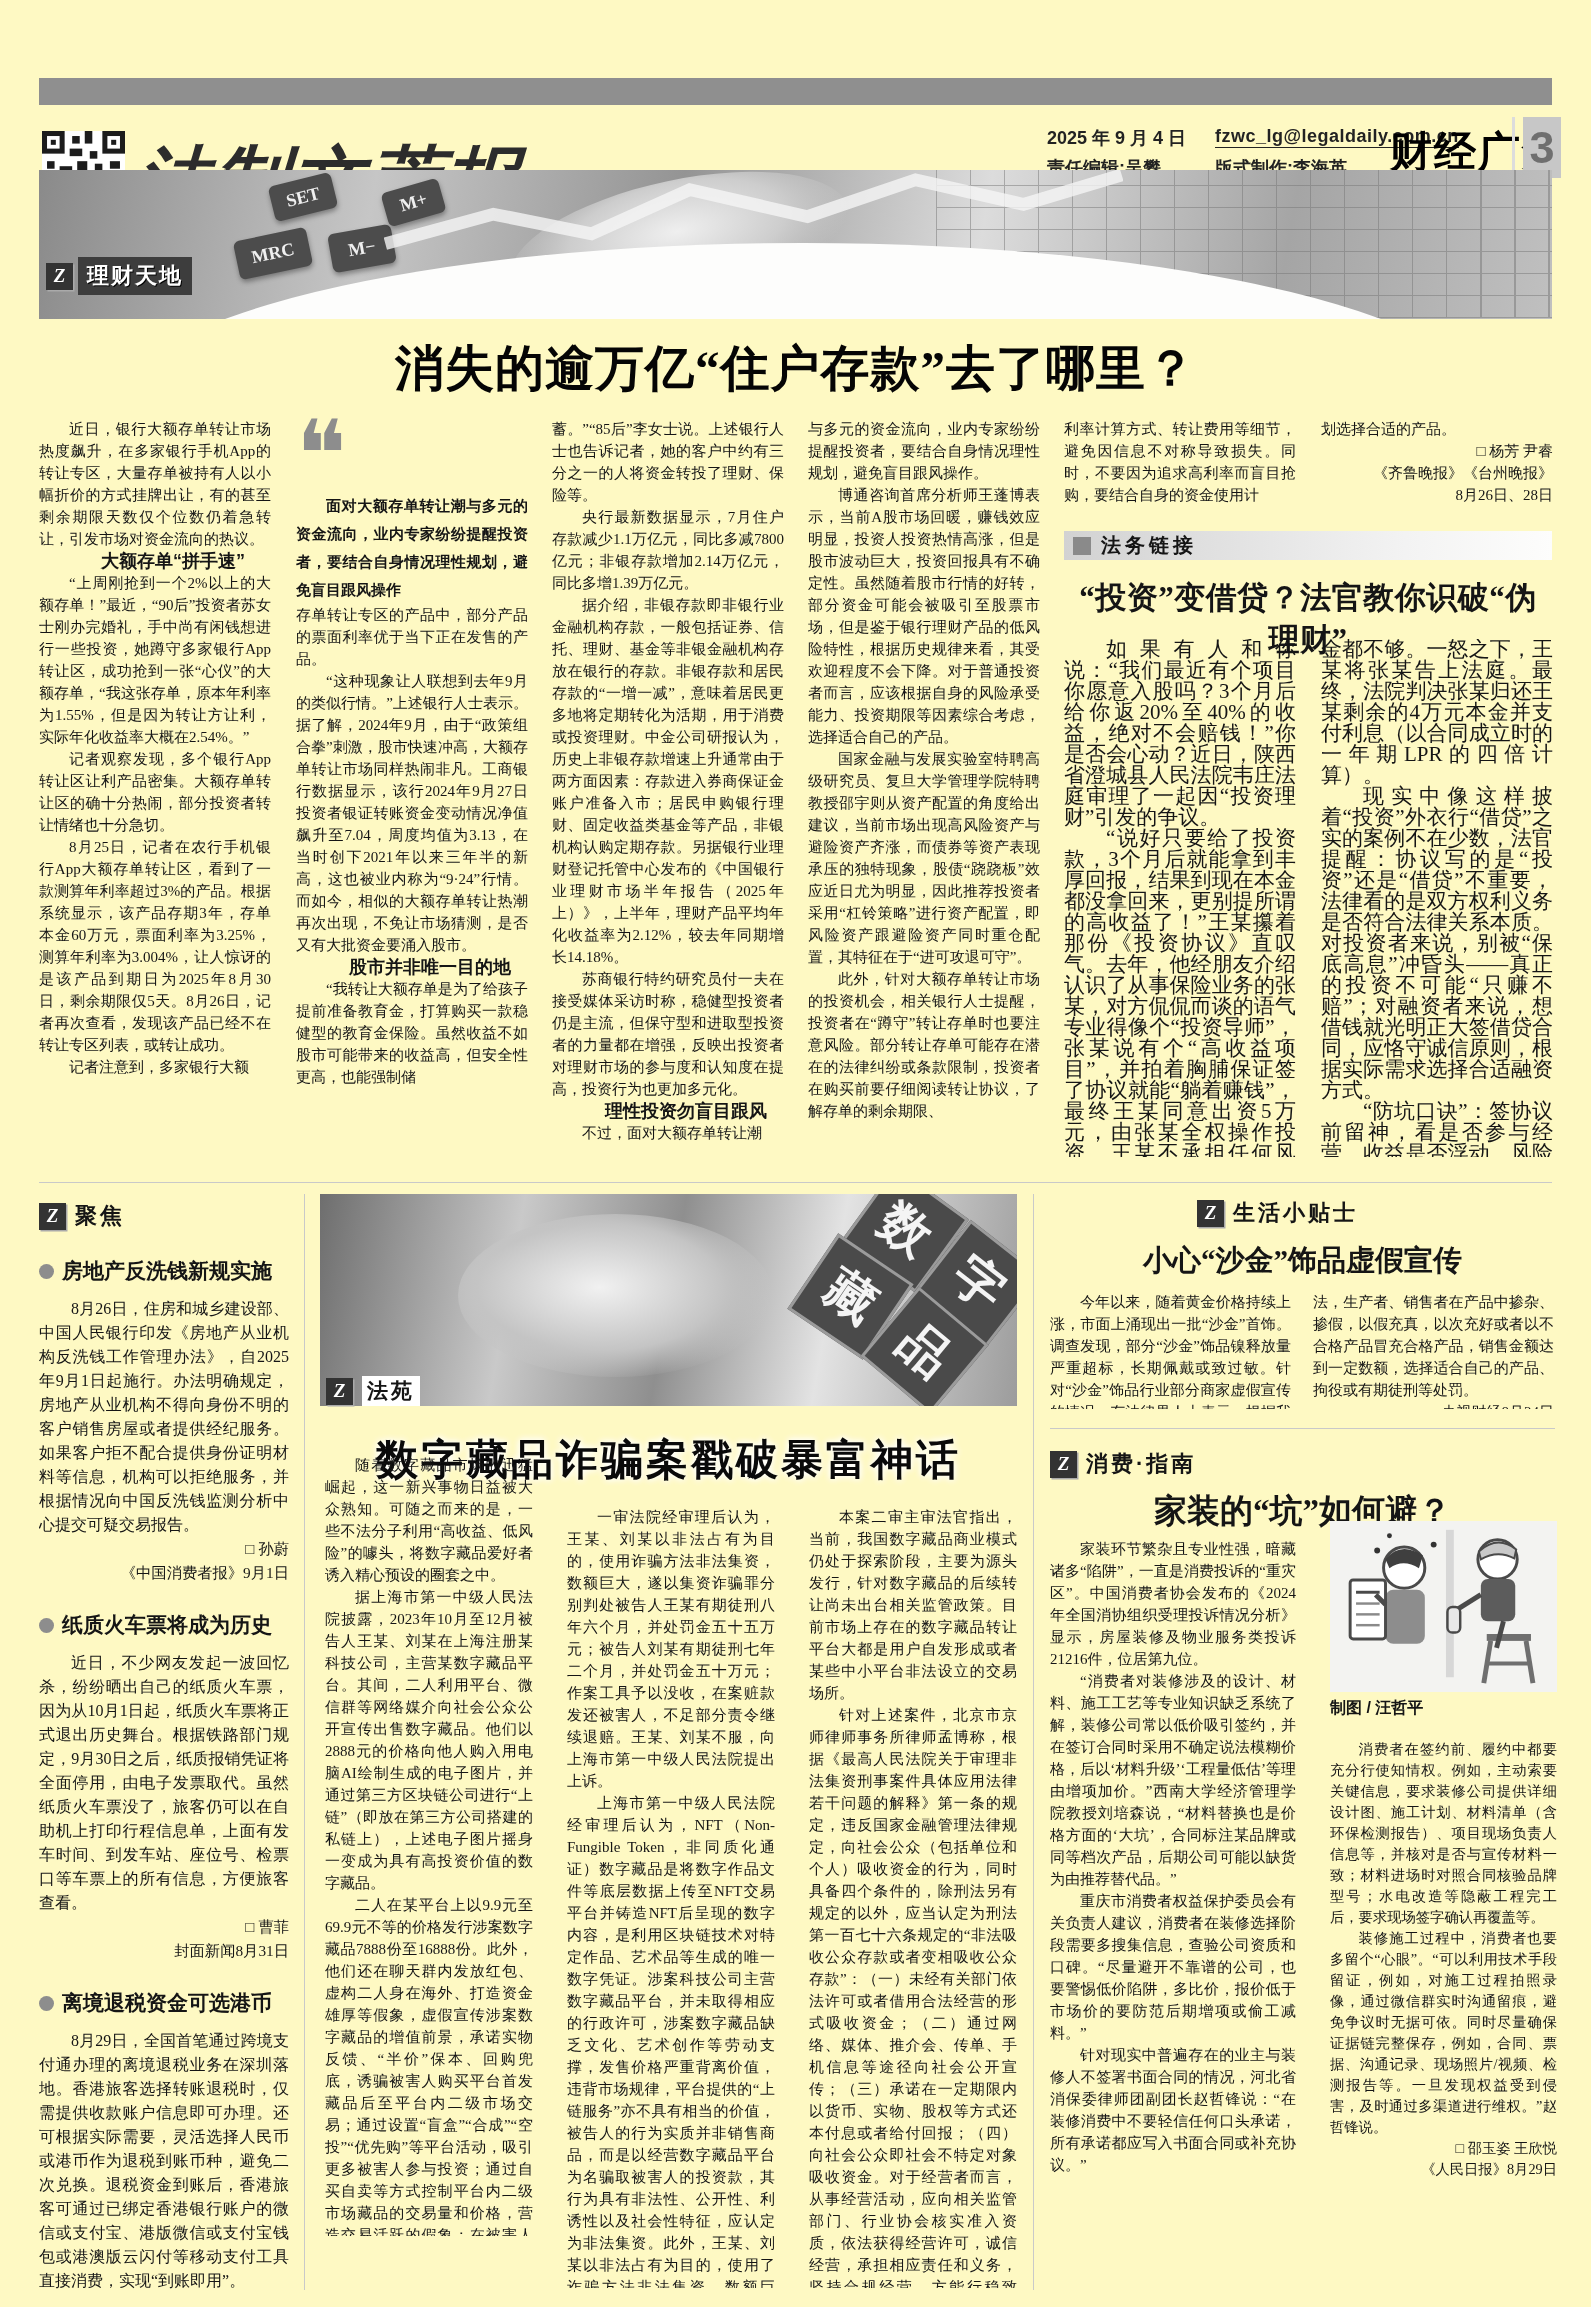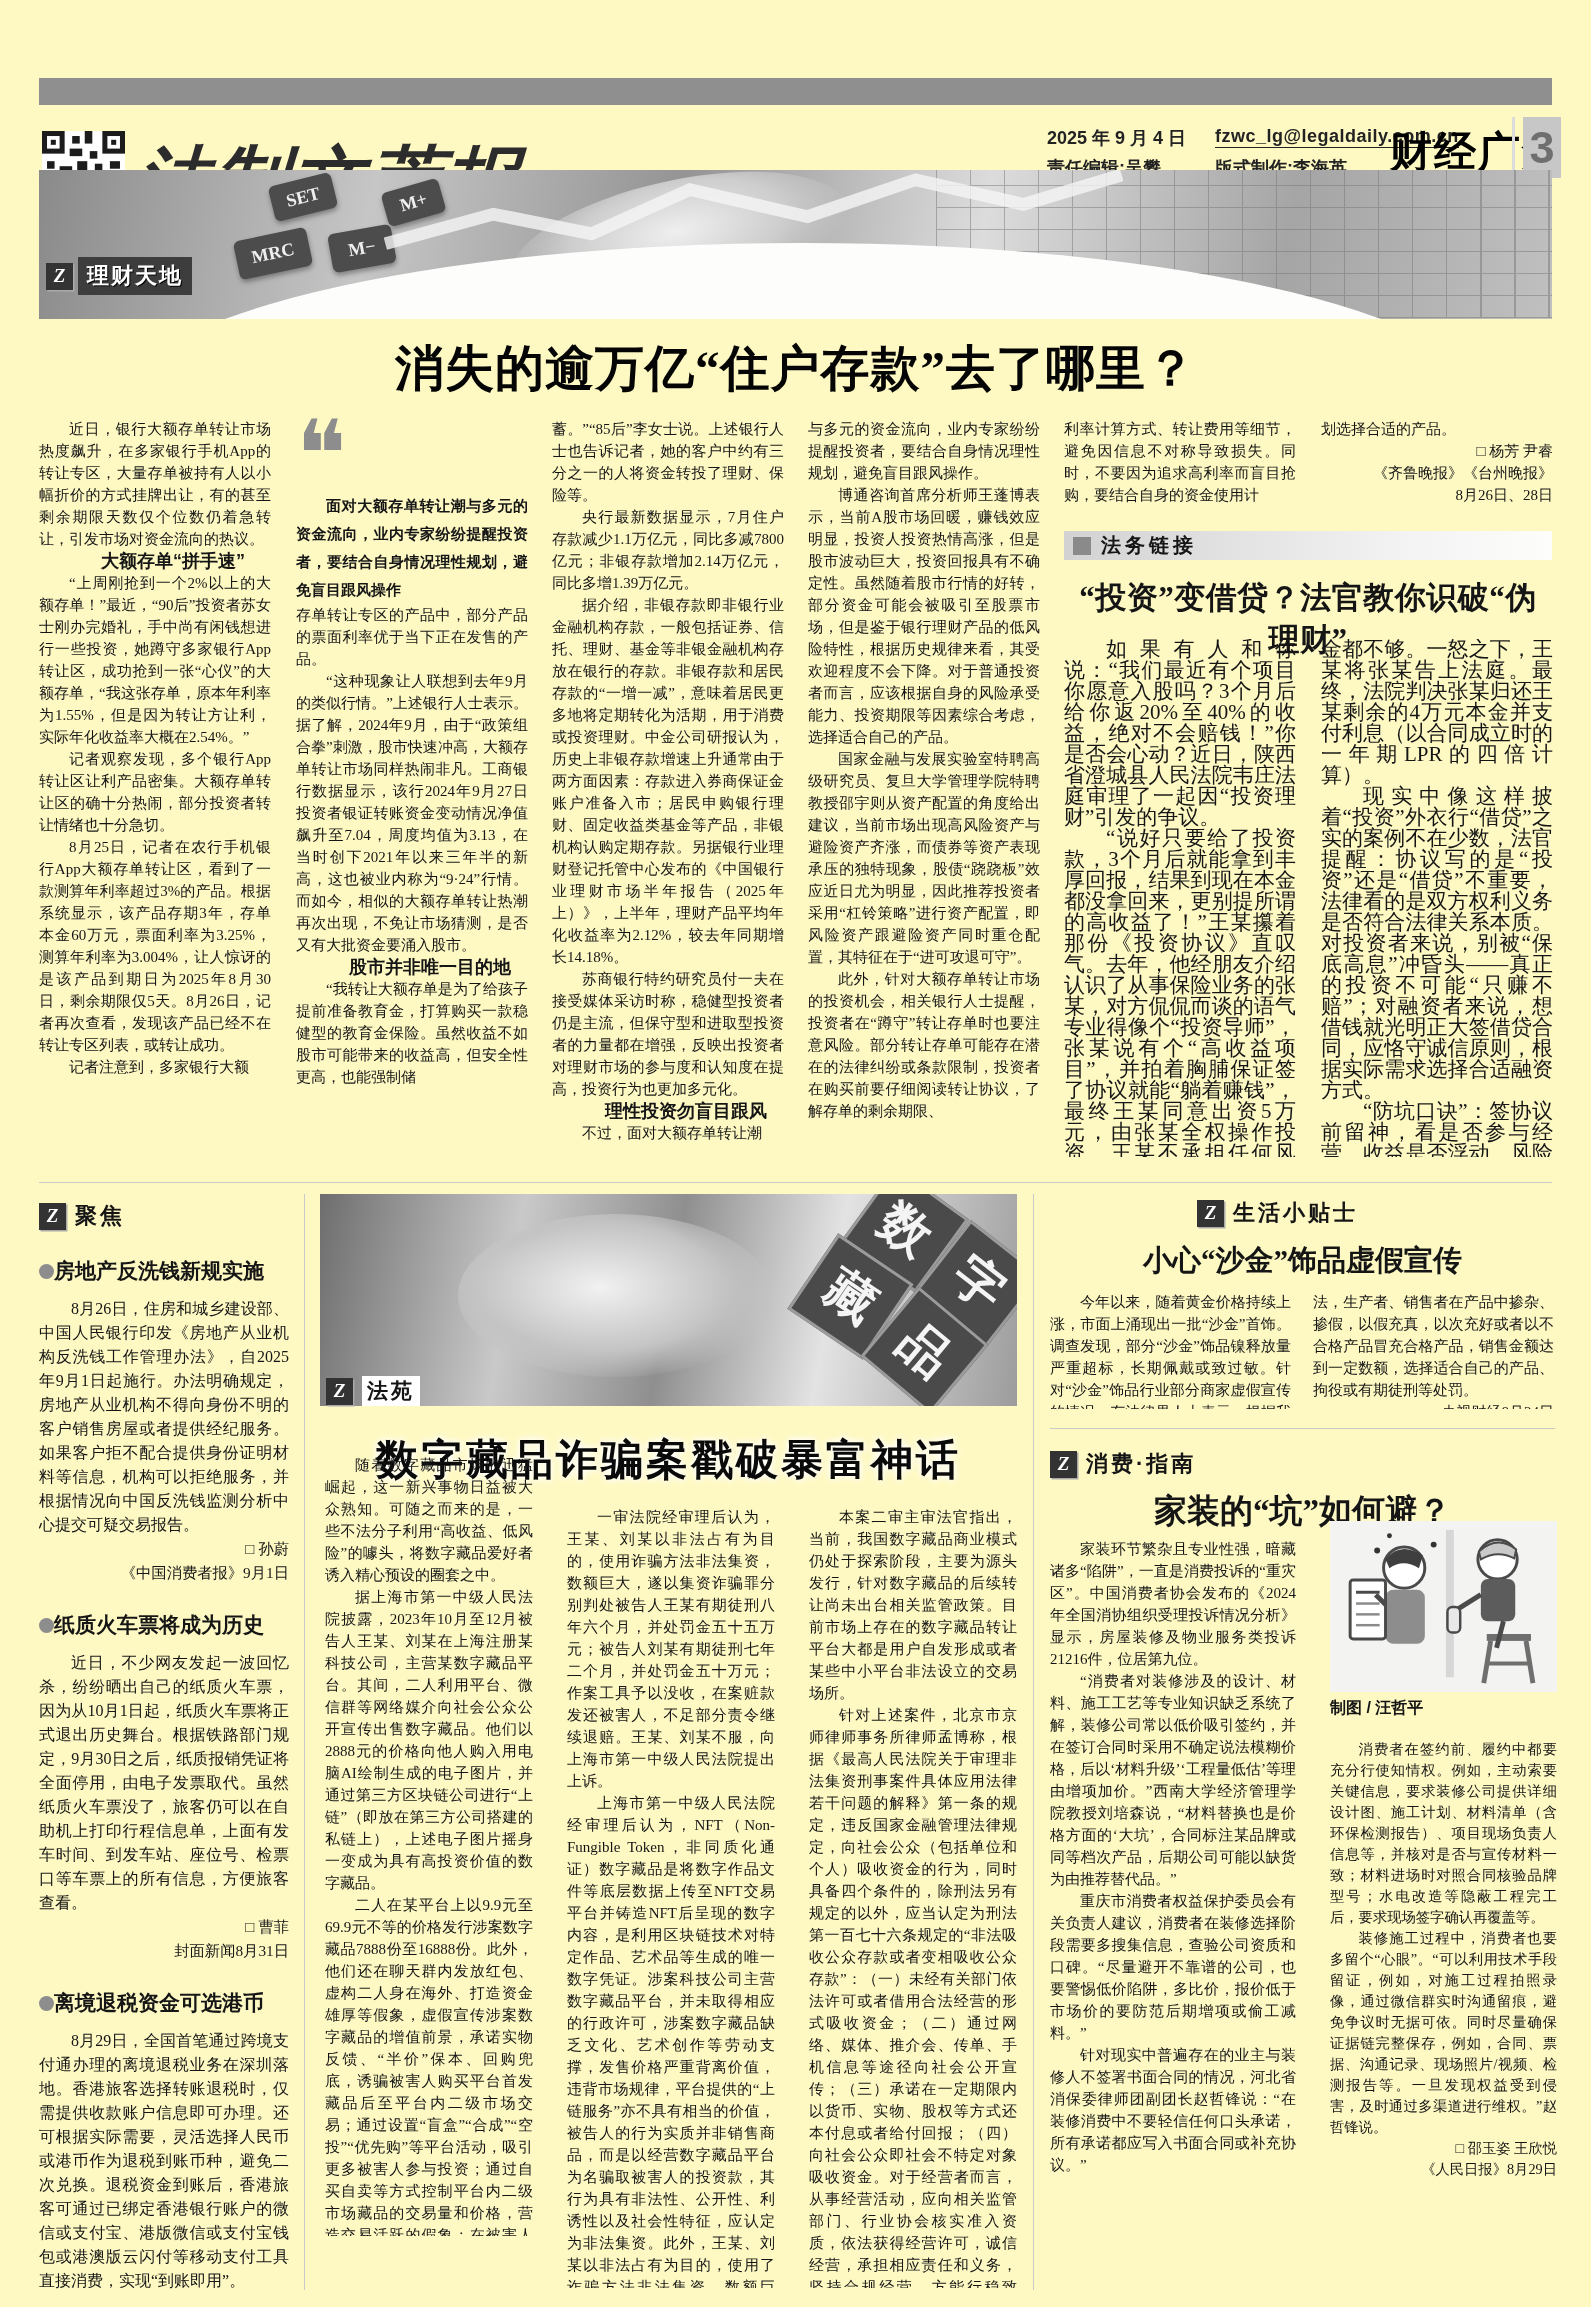--- a/index.html
+++ b/index.html
@@ -56,21 +56,21 @@
   .fawu-col p{margin:0;text-indent:2em;}
   .fawu-col p.cont{text-indent:0;}
   
   .hrule{background:#c9c9c9;height:1px;}
   .vrule{background:#c9c9c9;width:1px;}
   
   .ztag{display:flex;align-items:center;gap:9px;}
   .ztext{font-family:"Liberation Sans","DejaVu Sans",sans-serif;font-weight:900;font-size:22px;letter-spacing:3px;}
   
   .focus{left:39px;top:1201px;width:250px;height:1089px;overflow:hidden;}
-  .brief-title{display:flex;align-items:center;font-family:"Liberation Sans","DejaVu Sans",sans-serif;
+  .brief-title{display:flex;align-items:center;gap:8px;font-family:"Liberation Sans","DejaVu Sans",sans-serif;
                font-weight:900;font-size:21px;margin:26px 0 12px;}
   .dot{width:15px;height:15px;border-radius:50%;background:#8d8d8d;flex:none;}
   .brief-body{font-size:16px;line-height:24px;text-align:justify;text-indent:2em;margin:0;}
   .brief-by{font-size:15.3px;line-height:24px;text-align:right;margin:0;}
   
   .fy-photo{left:320px;top:1194px;width:697px;height:212px;overflow:hidden;
             background:linear-gradient(100deg,#6e6e6e 0%,#c9c9c9 28%,#8f8f8f 50%,#e3e3e3 72%,#9c9c9c 100%);}
   .fy-fist{position:absolute;left:138px;top:20px;width:315px;height:163px;border-radius:50%;
            background:radial-gradient(ellipse at 45% 45%,#f1f1f1 0%,#c4c4c4 50%,transparent 75%);}
   .tile{position:absolute;width:85px;height:85px;background:#4a4a4a;border:3.4px solid #9b9b9b;color:#f4f4f4;

